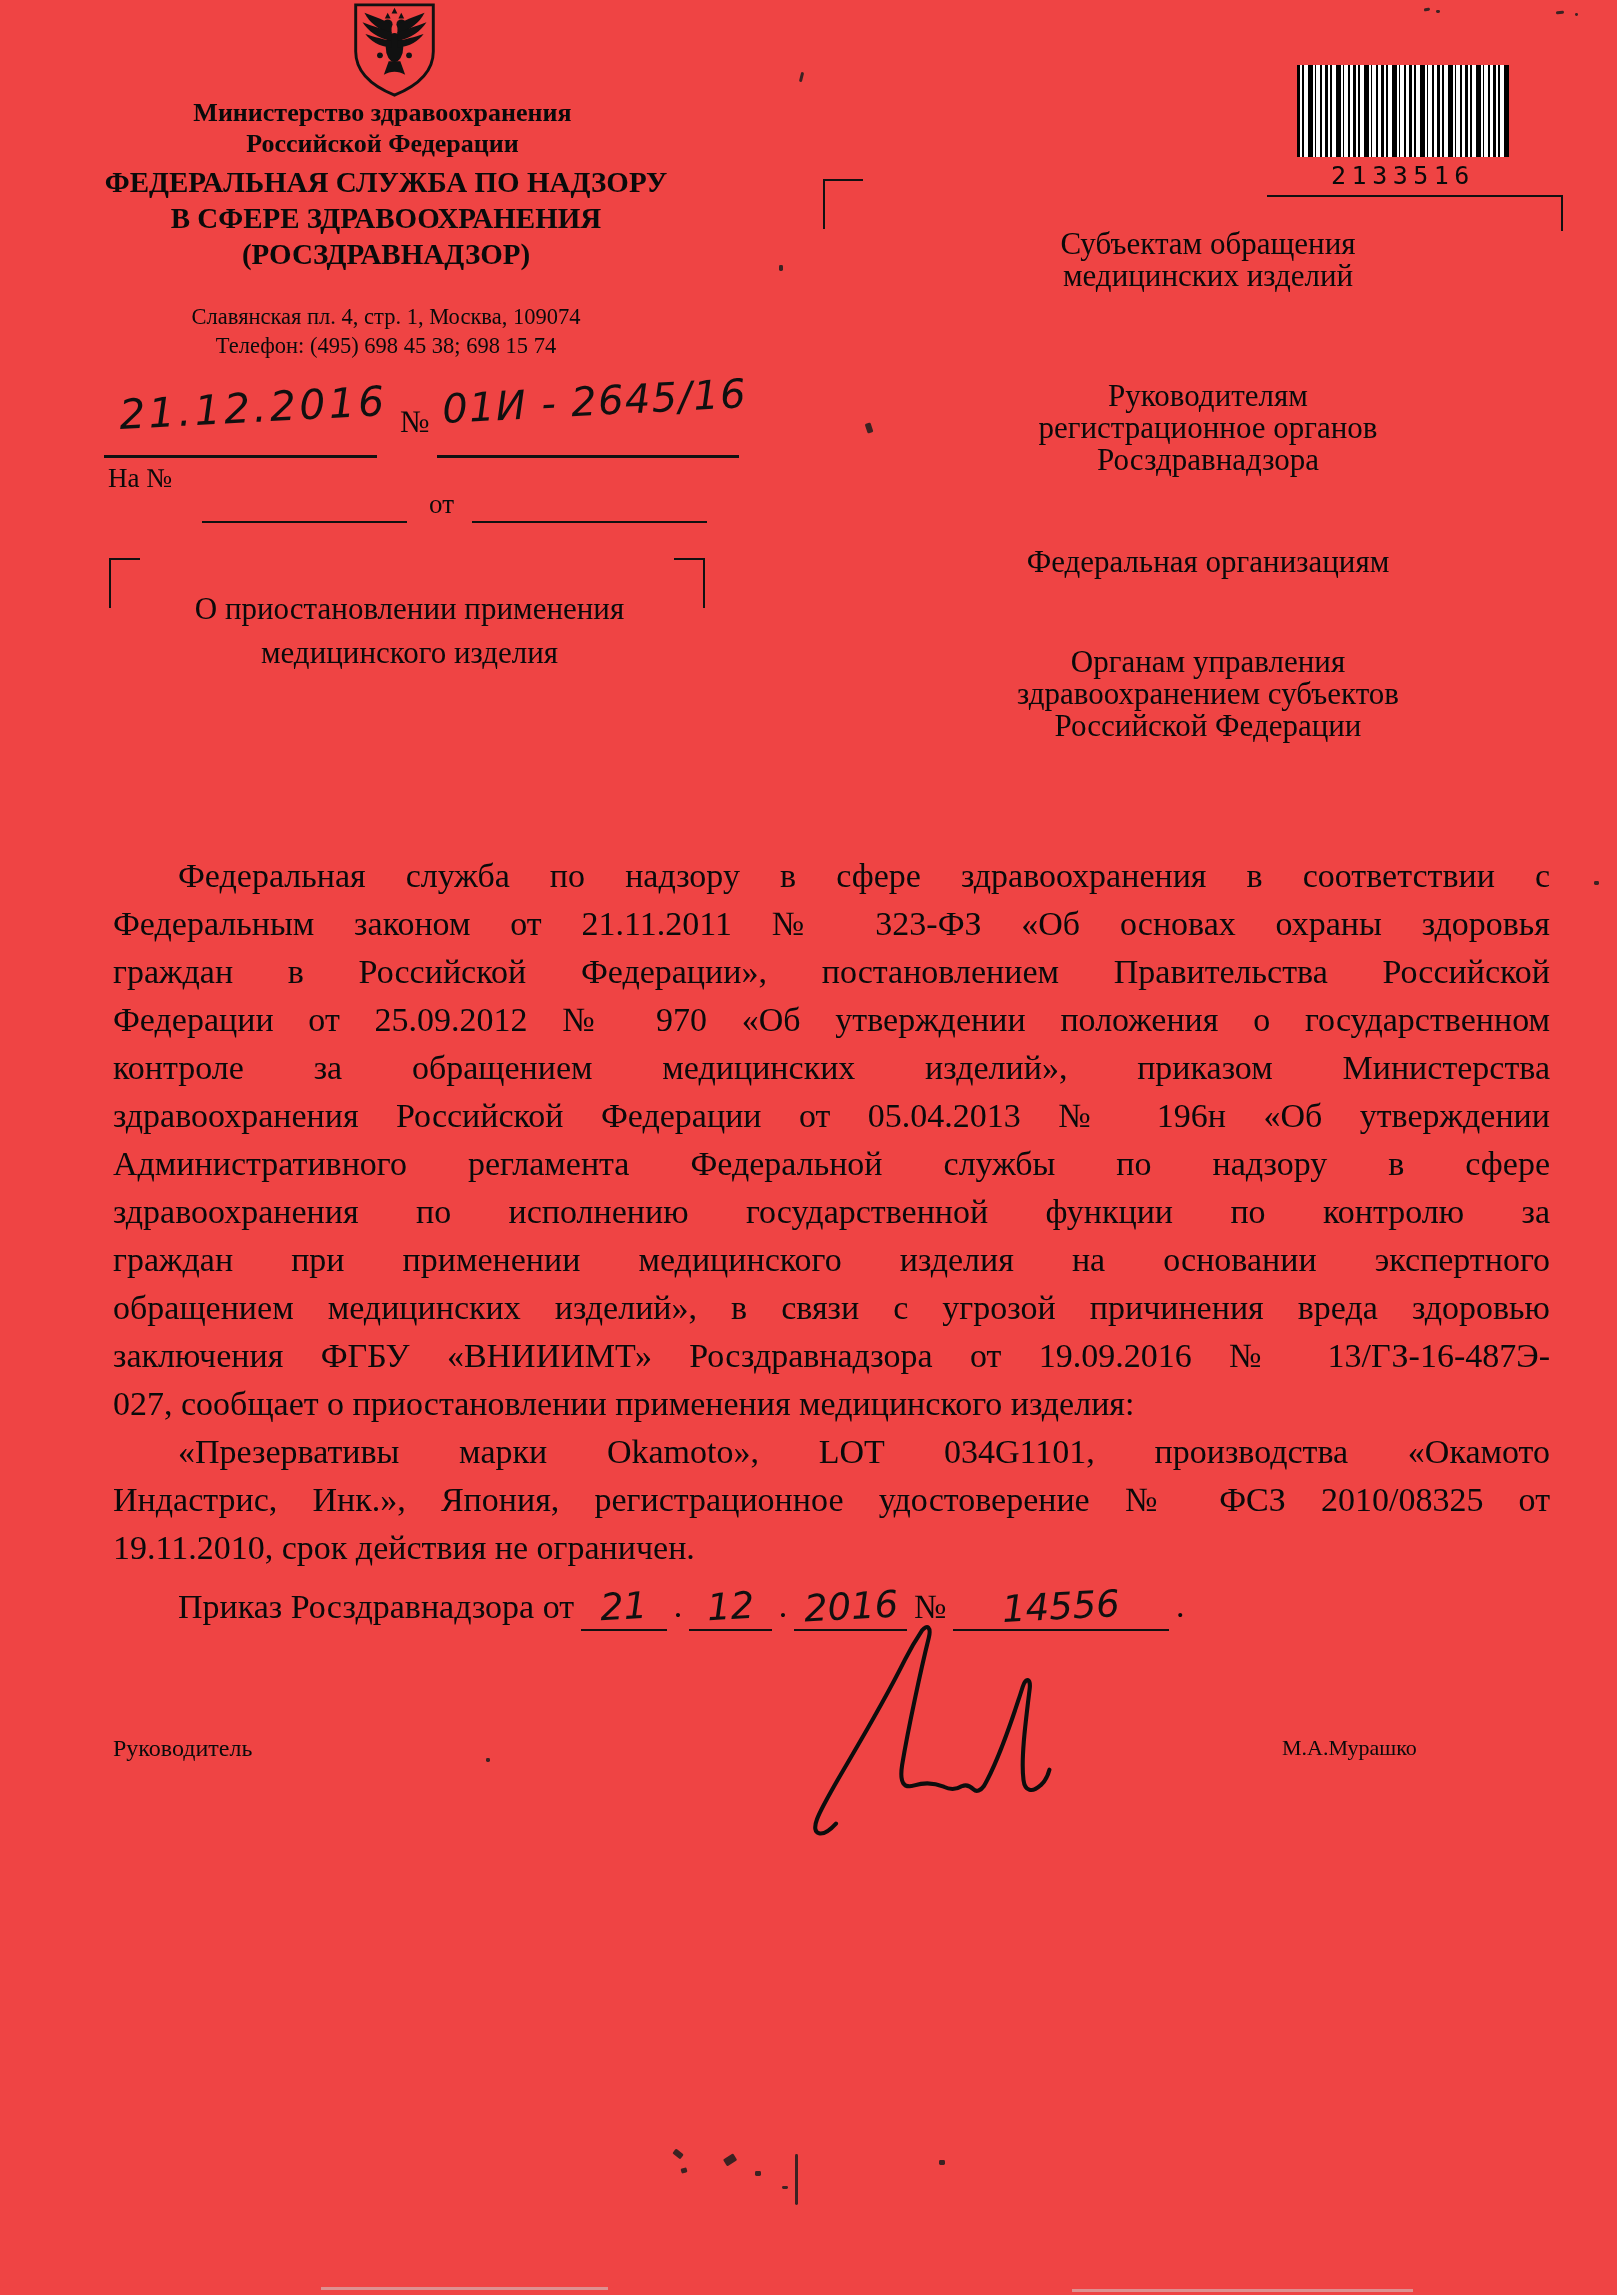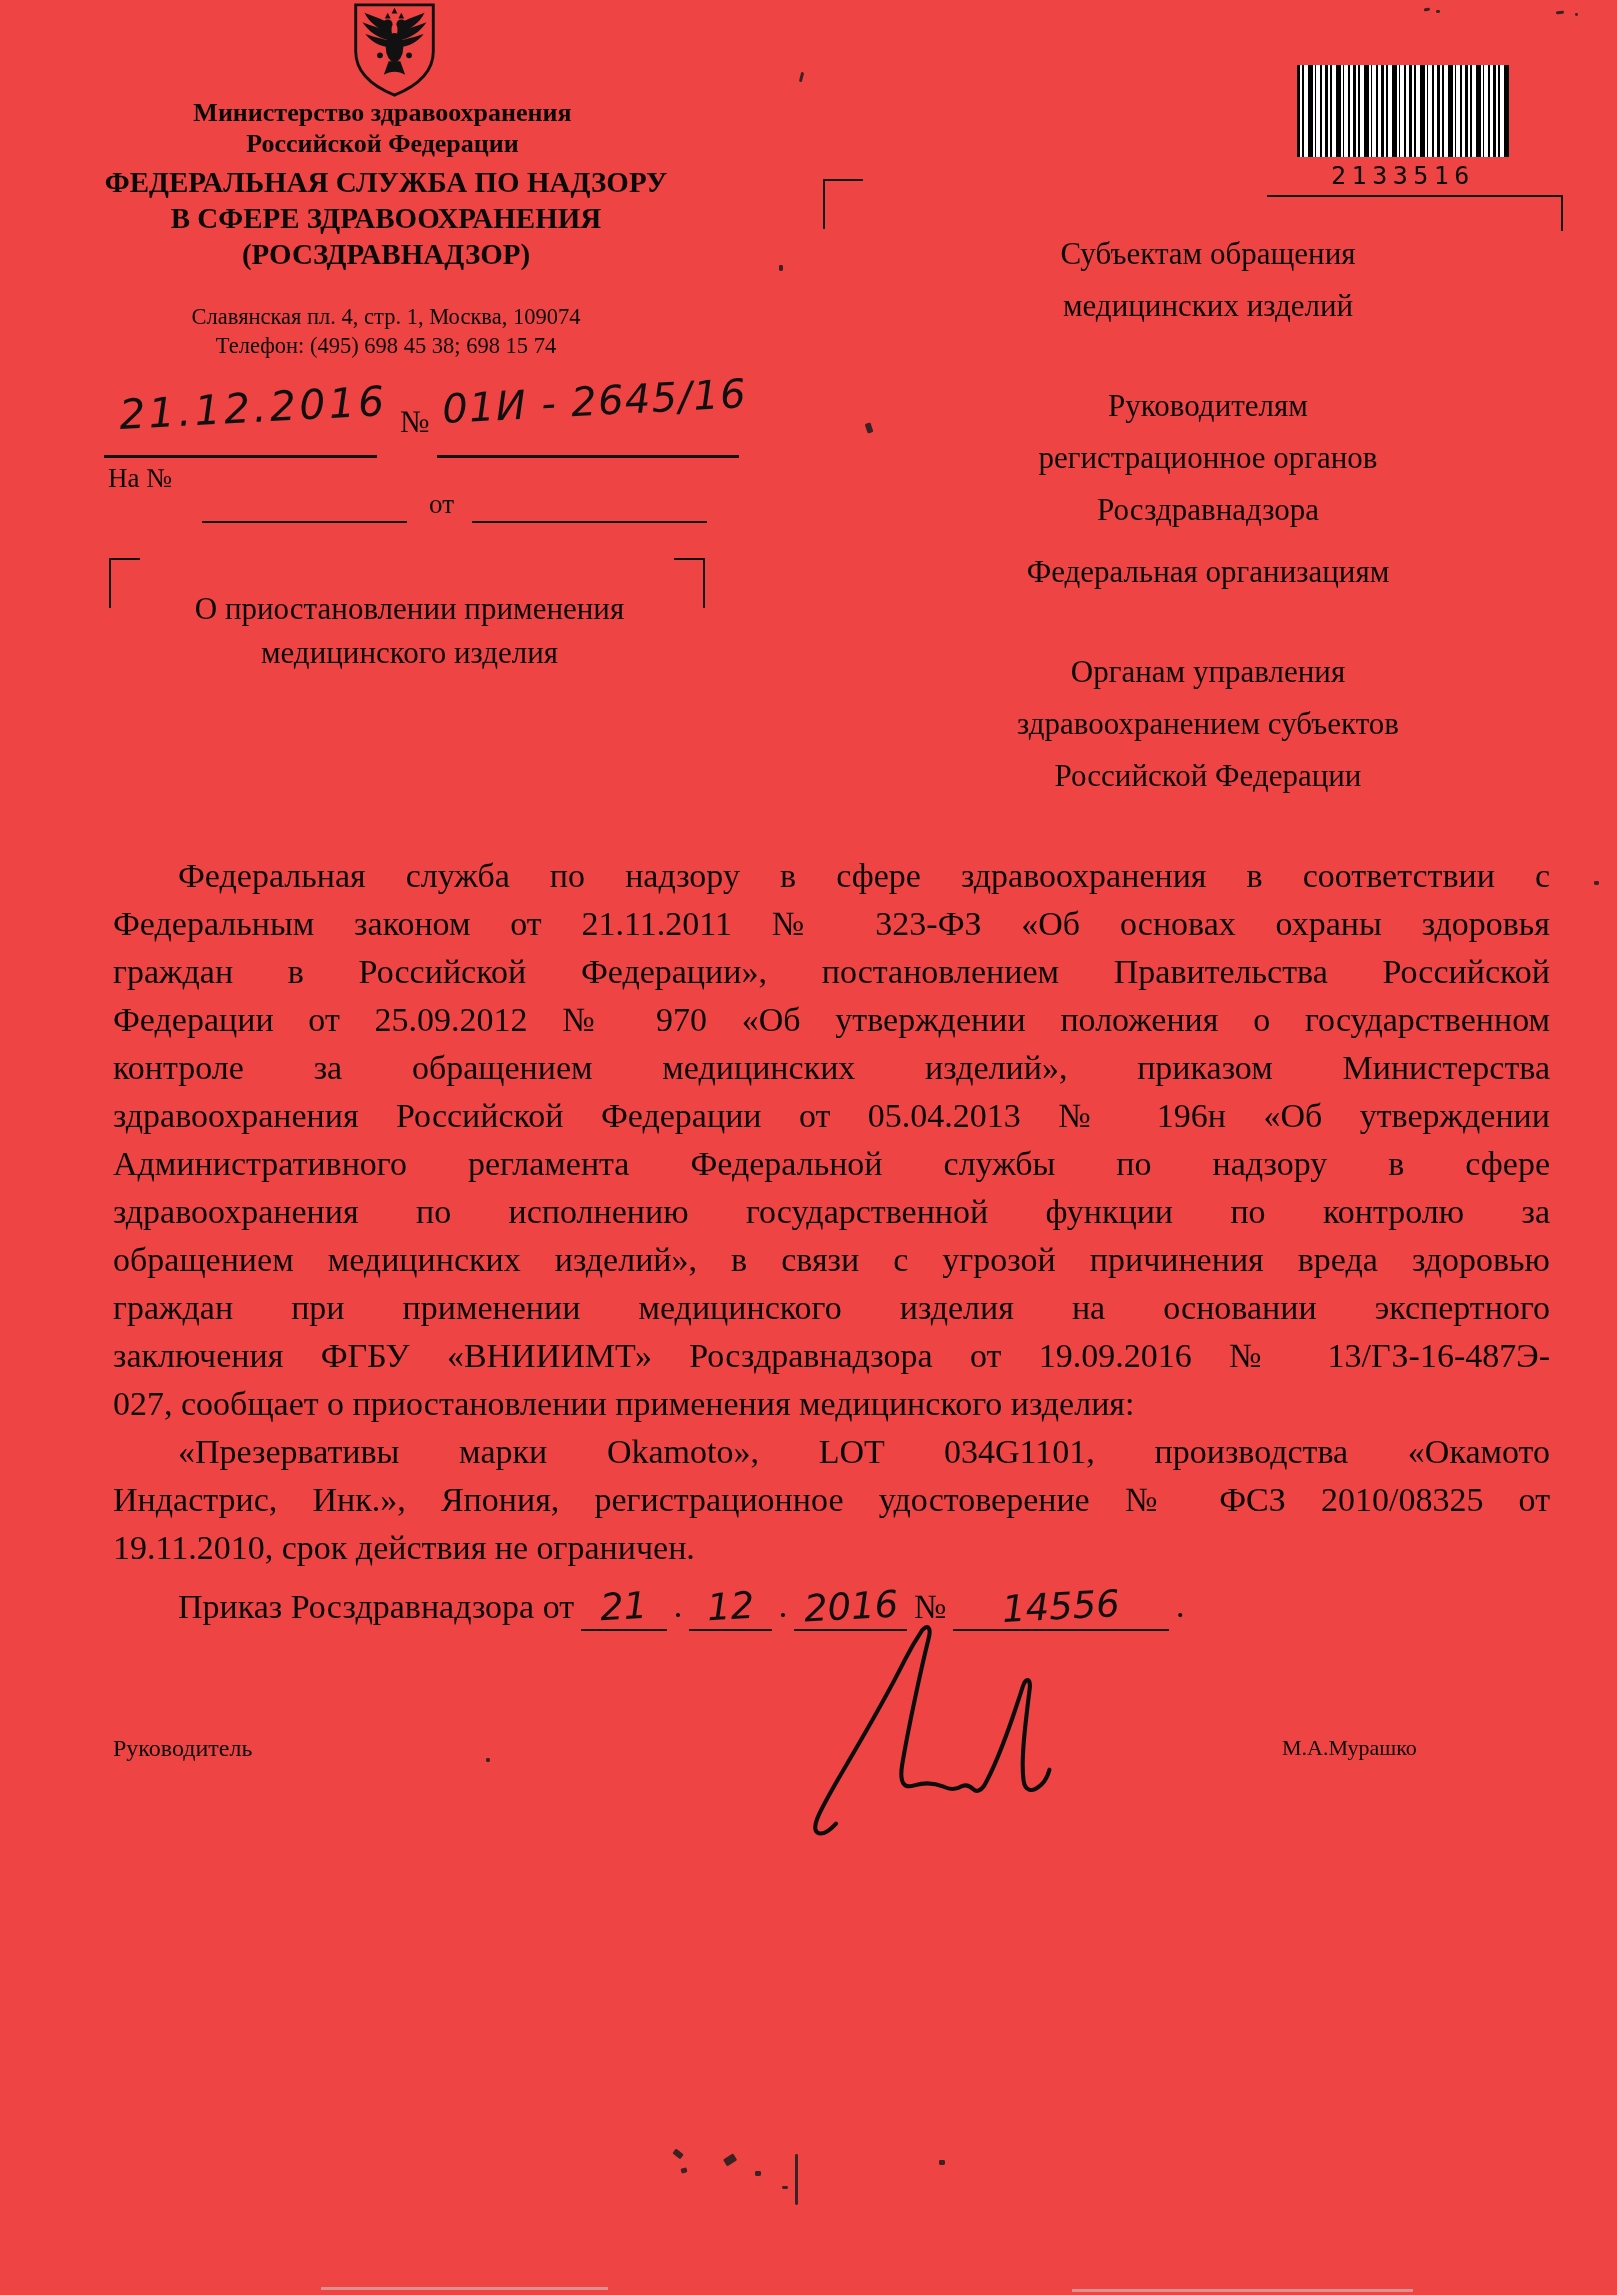--- a/index.html
+++ b/index.html
@@ -39,21 +39,21 @@
     font-size:25px;letter-spacing:5.5px;}
 
   
   .corner{border:0 solid #111;}
   #corner-ref{left:823px;top:179px;width:38px;height:48px;border-top-width:2.7px;border-left-width:2.7px;}
   #corner-addr{left:1267px;top:195px;width:294px;height:34px;border-top-width:2px;border-right-width:2.7px;}
   #corner-subj-l{left:109px;top:558px;width:29px;height:48px;border-top-width:2.7px;border-left-width:2.7px;}
   #corner-subj-r{left:674px;top:558px;width:29px;height:48px;border-top-width:2.7px;border-right-width:2.7px;}
 
   
-  .recip{left:952px;width:512px;font-size:31px;line-height:52px;}
+  .recip{left:952px;width:512px;font-size:31px;line-height:32px;}
   #r1{top:228px;} #r2{top:380px;} #r3{top:546px;} #r4{top:646px;}
 
   #subject{left:140px;top:587px;width:539px;font-size:31px;line-height:44px;}
 
   
   #body{left:113px;top:852px;width:1437px;font-size:34px;line-height:48px;}
   .ln{width:1437px;}
   .jl{text-align:justify;text-align-last:justify;}
   .ind{text-indent:65px;}
   #order-line{display:flex;align-items:flex-end;gap:6.8px;padding-left:65px;height:59px;}
@@ -142,22 +142,22 @@
 
   <div id="body" class="abs">
     <div class="ln jl ind">Федеральная служба по надзору в сфере здравоохранения в соответствии с</div>
     <div class="ln jl">Федеральным законом от 21.11.2011 № 323-ФЗ «Об основах охраны здоровья</div>
     <div class="ln jl">граждан в Российской Федерации», постановлением Правительства Российской</div>
     <div class="ln jl">Федерации от 25.09.2012 № 970 «Об утверждении положения о государственном</div>
     <div class="ln jl">контроле за обращением медицинских изделий», приказом Министерства</div>
     <div class="ln jl">здравоохранения Российской Федерации от 05.04.2013 № 196н «Об утверждении</div>
     <div class="ln jl">Административного регламента Федеральной службы по надзору в сфере</div>
     <div class="ln jl">здравоохранения по исполнению государственной функции по контролю за</div>
+    <div class="ln jl">граждан при применении медицинского изделия на основании экспертного</div>
     <div class="ln jl">обращением медицинских изделий», в связи с угрозой причинения вреда здоровью</div>
-    <div class="ln jl">граждан при применении медицинского изделия на основании экспертного</div>
     <div class="ln jl">заключения ФГБУ «ВНИИИМТ» Росздравнадзора от 19.09.2016 № 13/ГЗ-16-487Э-</div>
     <div class="ln">027, сообщает о приостановлении применения медицинского изделия:</div>
     <div class="ln jl ind">«Презервативы марки Okamoto», LOT 034G1101, производства «Окамото</div>
     <div class="ln jl">Индастрис, Инк.», Япония, регистрационное удостоверение № ФСЗ 2010/08325 от</div>
     <div class="ln">19.11.2010, срок действия не ограничен.</div>
 
     <div id="order-line">
       <span>Приказ Росздравнадзора от</span>
       <span class="seg" style="min-width:75px;"><span class="hw">21</span></span>
       <span class="segdot">.</span>

